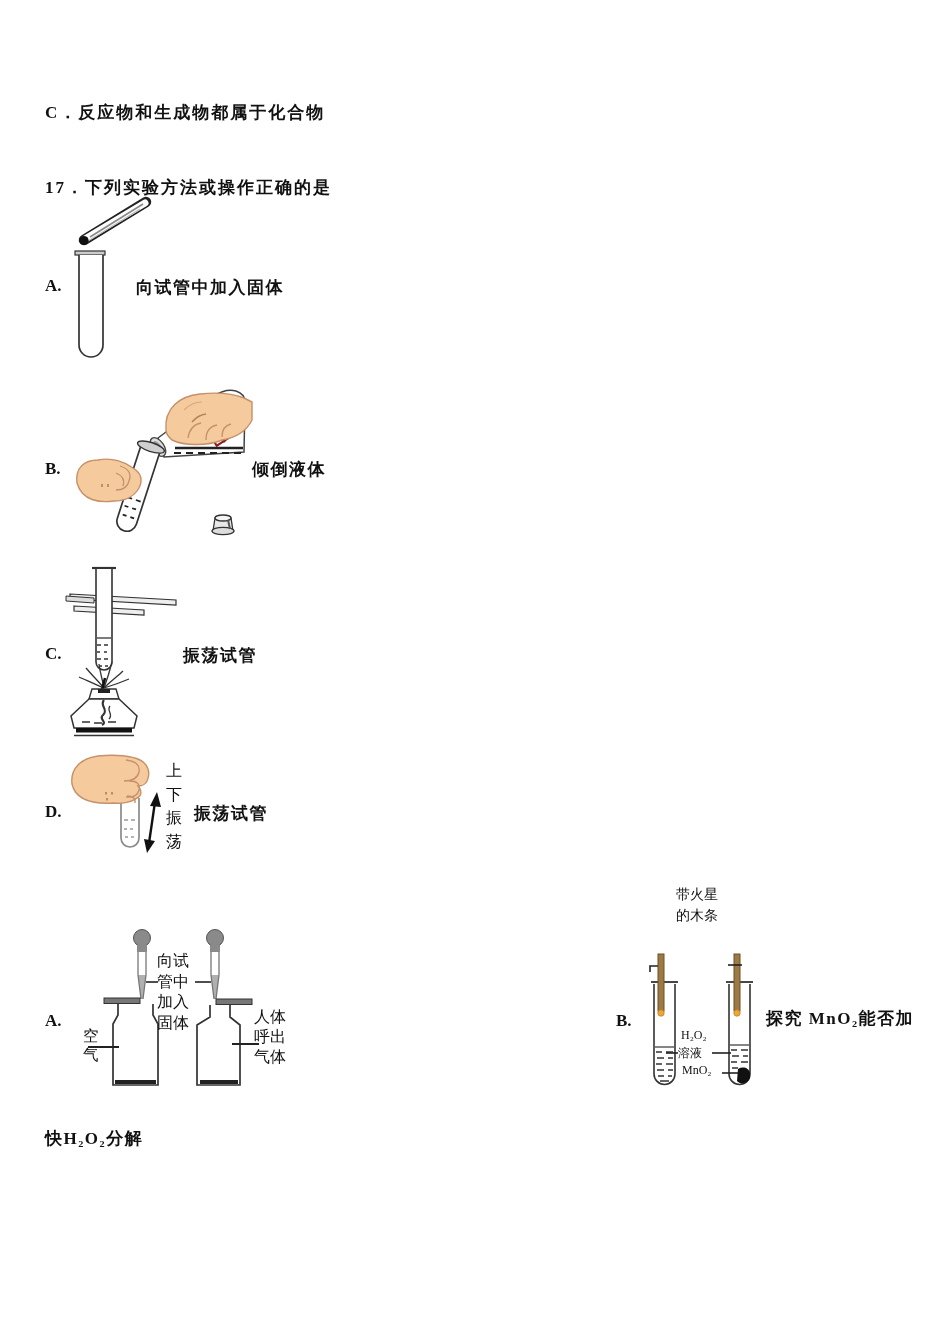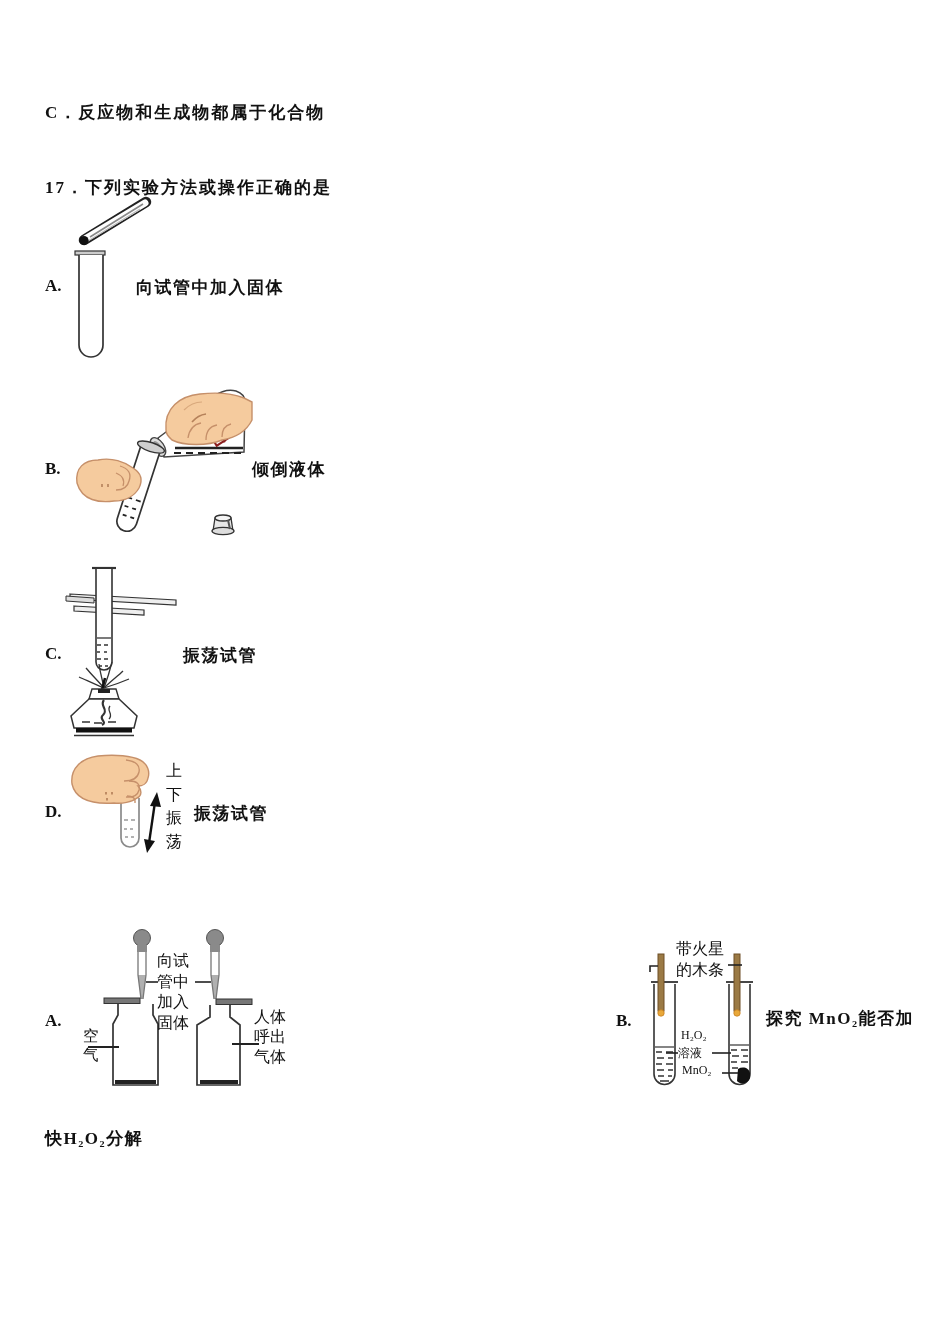--- a/index.html
+++ b/index.html
@@ -236,21 +236,21 @@
     </g>
 
     <g stroke="#222" stroke-width="1.6" fill="none">
       <path d="M5,44 L5,38 L13,38"></path>
       <line x1="83" y1="37" x2="97" y2="37"></line>
       <line x1="21" y1="125" x2="33" y2="125"></line>
       <line x1="67" y1="125" x2="86" y2="125"></line>
       <line x1="77" y1="145" x2="93" y2="145"></line>
     </g>
   </svg>
-  <div class="vlab" style="left:676px; top:938px; width:52px; line-height:21px; font-size:16px">带火星的木条</div>
+  <div class="vlab" style="left:676px; top:884px; width:52px; line-height:21px; font-size:14px">带火星的木条</div>
   <div class="chem" style="left:681px; top:1028px">H₂O₂</div>
   <div class="chem" style="left:678px; top:1045px">溶液</div>
   <div class="chem" style="left:682px; top:1063px">MnO₂</div>
   <div class="cap" style="left:766px; top:1008px">探究 MnO₂能否加</div>
 
   <div class="cap" style="left:45px; top:1128px">快H₂O₂分解</div>
 
 </div>
 
 </body></html>

